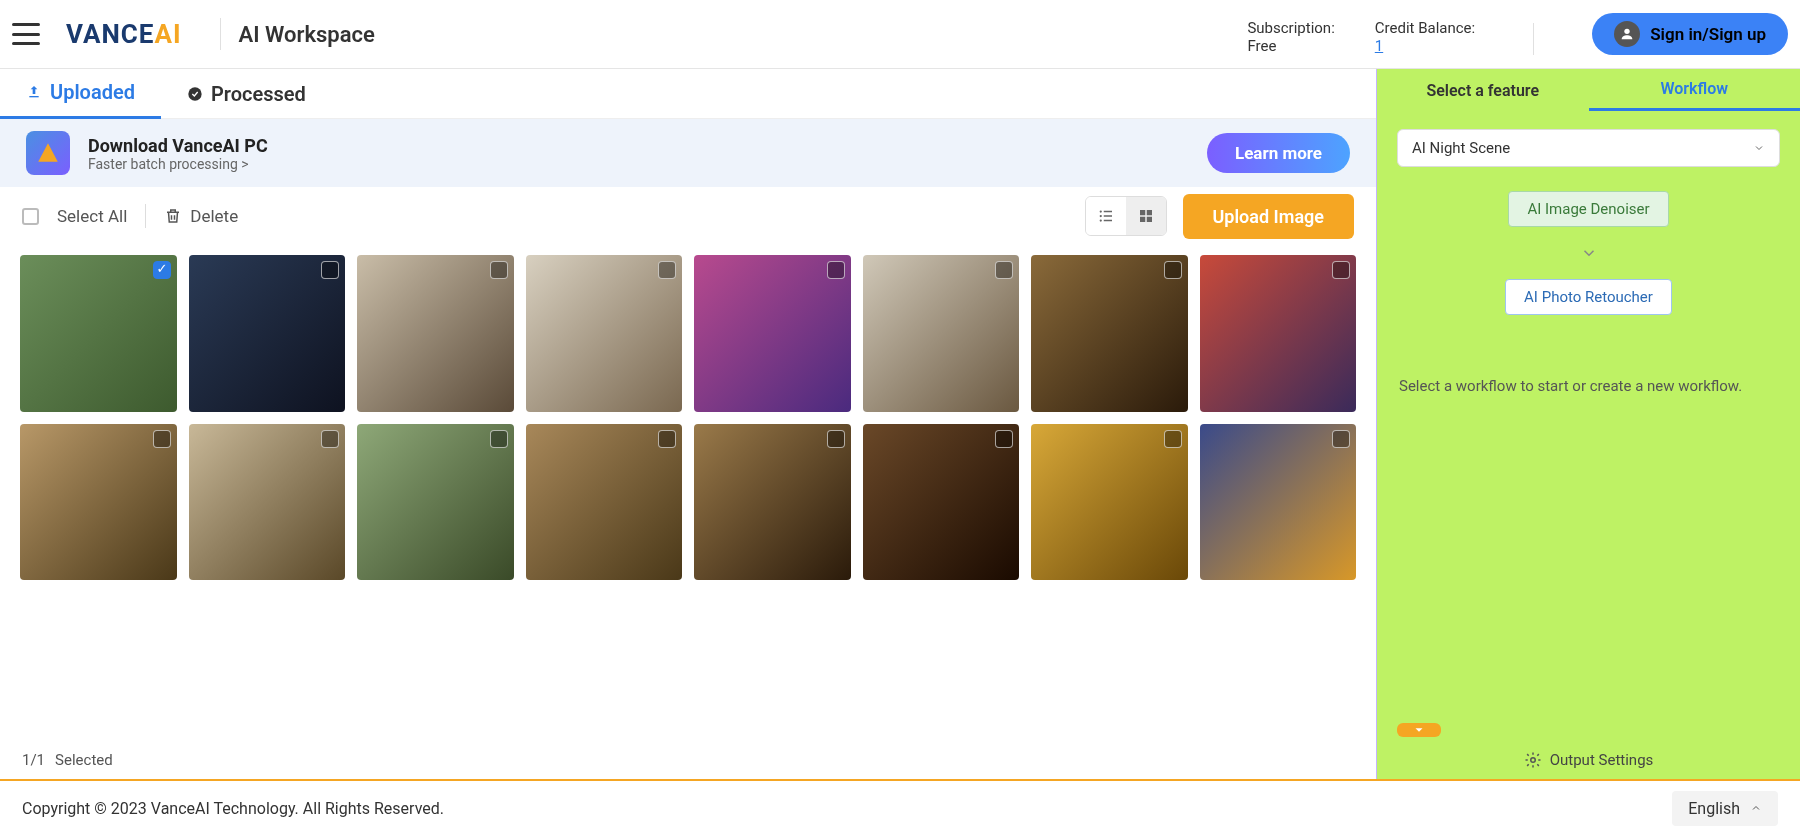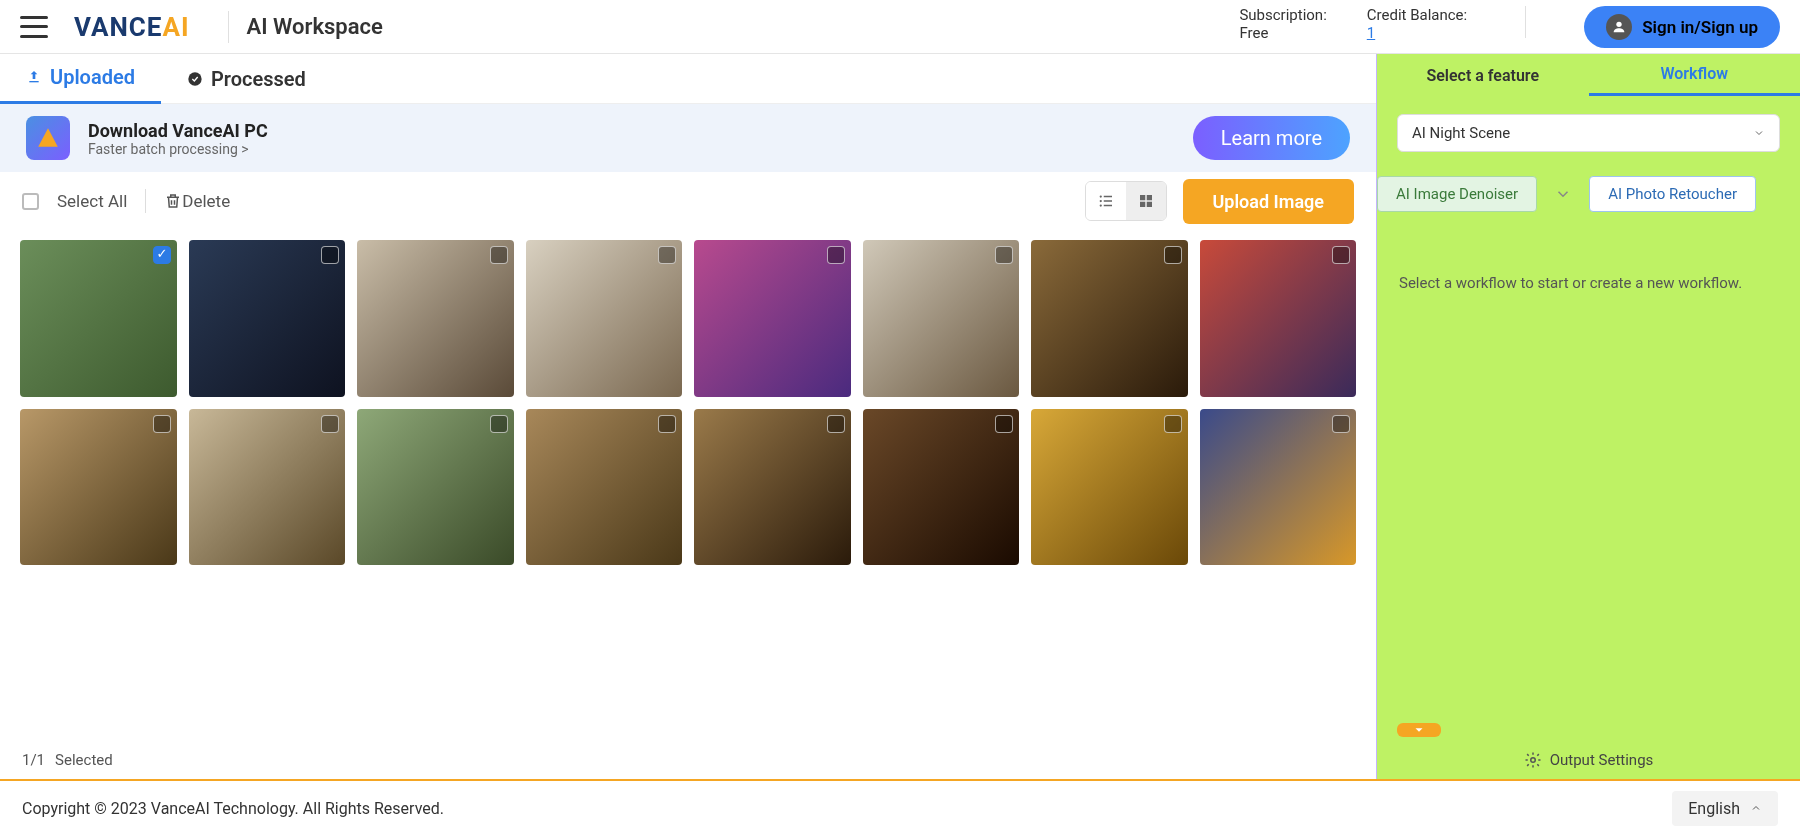--- a/index.html
+++ b/index.html
@@ -1,67 +1,67 @@
 <!DOCTYPE html>
 <html><head>
 <meta charset="utf-8">
 <style>
 *{box-sizing:border-box;margin:0;padding:0;font-family:-apple-system,BlinkMacSystemFont,"Segoe UI",Roboto,sans-serif}
 body{width:1800px;height:835px;overflow:hidden;background:#fff;display:flex;flex-direction:column}
-.header{display:flex;align-items:center;height:54px;padding:0 20px;border-bottom:1px solid #e5e5e5}
+.header{display:flex;align-items:center;height:69px;padding:0 12px;border-bottom:1px solid #e5e5e5}
 .hamburger{width:28px;height:22px;display:flex;flex-direction:column;justify-content:space-between;cursor:pointer;margin-right:26px}
 .hamburger span{height:3px;background:#333;border-radius:2px}
 .logo{font-size:26px;font-weight:700;letter-spacing:1px;margin-right:20px}
 .logo .v{color:#1a3a6e}
 .logo .ai{color:#f5a623}
 .vline{width:1px;height:32px;background:#e0e0e0;margin:0 18px}
 .ws-title{font-size:22px;font-weight:600;color:#333}
-.header-right{margin-left:auto;display:flex;align-items:flex-start;gap:40px}
+.header-right{margin-left:auto;display:flex;align-items:flex-end;gap:40px}
 .stat{font-size:15px}
 .stat-label{color:#333}
 .stat-val{color:#333}
 .stat-val.blue{color:#2c7be5;text-decoration:underline}
 .signin{display:flex;align-items:center;gap:10px;background:#3b82f6;border-radius:30px;padding:8px 22px;font-size:17px;font-weight:600;cursor:pointer}
 .avatar-icon{width:26px;height:26px;border-radius:50%;background:#555;display:flex;align-items:center;justify-content:center;color:#fff}
 .main{flex:1;display:flex;min-height:0}
 .left{flex:1;display:flex;flex-direction:column;min-width:0}
 .tabs-row{display:flex;align-items:center;height:50px;border-bottom:1px solid #eee}
 .tab{display:flex;align-items:center;gap:8px;padding:0 26px;height:50px;font-size:20px;font-weight:600;color:#333;cursor:pointer}
 .tab.active{color:#2c7be5;border-bottom:3px solid #2c7be5}
 .tab-icon{display:inline-flex}
 .promo{display:flex;align-items:center;padding:12px 26px;background:#eef3fb;gap:18px}
 .promo-icon{width:44px;height:44px;border-radius:8px;background:linear-gradient(135deg,#4a90e2,#7b5fff);display:flex;align-items:center;justify-content:center}
 .promo-text{flex:1}
 .promo-title{font-size:18px;font-weight:700;color:#222}
 .promo-sub{font-size:14px;color:#666}
-.learn-more{background:linear-gradient(90deg,#7b5fff,#4da3ff);color:#fff;border:none;border-radius:22px;padding:10px 28px;font-size:20px;font-weight:400;cursor:pointer}
+.learn-more{background:linear-gradient(90deg,#7b5fff,#4da3ff);color:#fff;border:none;border-radius:22px;padding:10px 28px;font-size:17px;font-weight:700;cursor:pointer}
 .toolbar{display:flex;align-items:center;height:58px;padding:0 22px;gap:18px}
 .chk{width:17px;height:17px;border:2px solid #bbb;border-radius:3px;cursor:pointer}
 .sel-all{font-size:17px;color:#555}
 .tvline{width:1px;height:24px;background:#ddd}
-.del{display:flex;align-items:center;font-size:17px;color:#555;cursor:pointer}
+.del{display:flex;align-items:center;gap:8px;font-size:17px;color:#555;cursor:pointer}
 .toolbar-right{margin-left:auto;display:flex;align-items:center;gap:16px}
 .view-toggle{display:flex;border:1px solid #ddd;border-radius:6px;overflow:hidden}
 .view-btn{width:40px;height:38px;display:flex;align-items:center;justify-content:center;cursor:pointer;background:#fff}
 .view-btn.active{background:#eee}
 .upload-btn{background:#f5a623;color:#fff;border:none;border-radius:6px;padding:12px 30px;font-size:18px;font-weight:600;cursor:pointer}
 .grid{flex:1;padding:10px 20px;display:grid;grid-template-columns:repeat(8,1fr);gap:12px;align-content:start;overflow:auto}
 .thumb{position:relative;aspect-ratio:1;border-radius:4px;overflow:hidden;cursor:pointer}
 .thumb .img{width:100%;height:100%}
 .thumb .tick{position:absolute;top:6px;right:6px;width:18px;height:18px;border-radius:4px;background:rgba(0,0,0,.35);border:1px solid rgba(255,255,255,.6)}
 .thumb.selected .tick{background:#2c7be5;border-color:#2c7be5}
 .thumb.selected .tick::after{content:"✓";color:#fff;font-size:13px;position:absolute;top:-1px;left:3px}
 .status-bar{height:28px;padding:0 22px;display:flex;font-size:15px;color:#555;gap:10px}
 .right{width:424px;border-left:1px solid #c4b5fd;display:flex;flex-direction:column;background:#bef264}
 .rtabs{display:flex;height:42px}
 .rtab{flex:1;display:flex;align-items:center;justify-content:center;font-size:16px;font-weight:600;color:#333;cursor:pointer}
 .rtab.active{color:#2c7be5;border-bottom:3px solid #2c7be5}
 .select-box{margin:18px 20px;border:1px solid #ddd;border-radius:6px;height:38px;display:flex;align-items:center;padding:0 14px;font-size:15px;color:#333;cursor:pointer;background:#fff}
 .select-box .chev{margin-left:auto}
-.wf-steps{display:flex;align-items:center;gap:17px;margin-top:6px}
+.wf-steps{display:flex;flex-direction:column;align-items:center;gap:17px;margin-top:6px}
 .wf-step{padding:8px 18px;border-radius:4px;font-size:15px}
 .wf-step.green{background:#e3f4e3;border:1px solid #a8d8a8;color:#3a7a3a}
 .wf-step.blue{background:#fff;border:1px solid #9ec5ef;color:#2c6bb5}
 .wf-arrow{color:#888}
 .hint{padding:60px 22px 0;font-size:15px;color:#555;line-height:1.5}
 .right-bottom{margin-top:auto;padding:14px 20px 10px}
 .process-row{display:flex;gap:6px}
 .process-btn{flex:1;background:#f5a623;color:#fff;border:none;border-radius:6px;height:42px;font-size:18px;font-weight:600;cursor:pointer}
 .process-drop{width:44px;background:#f5a623;border:none;border-radius:6px;display:flex;align-items:center;justify-content:center;cursor:pointer}
 .out-settings{display:flex;align-items:center;justify-content:center;gap:8px;margin-top:14px;font-size:15px;color:#444;cursor:pointer}

